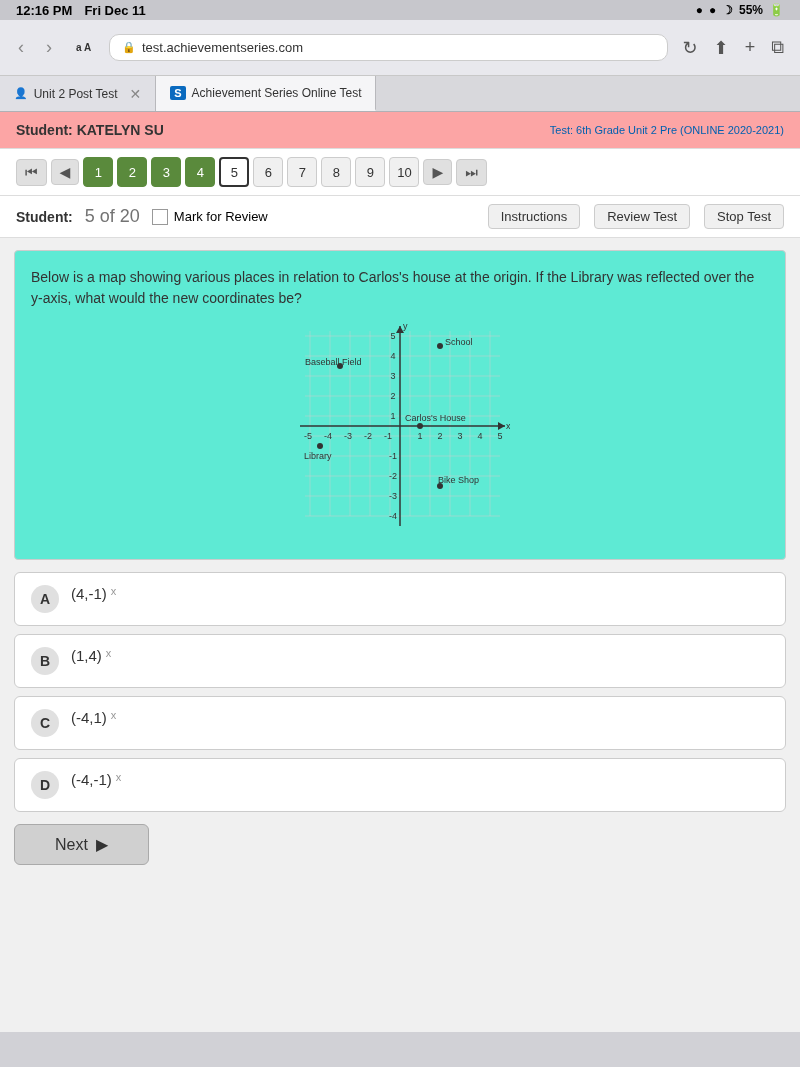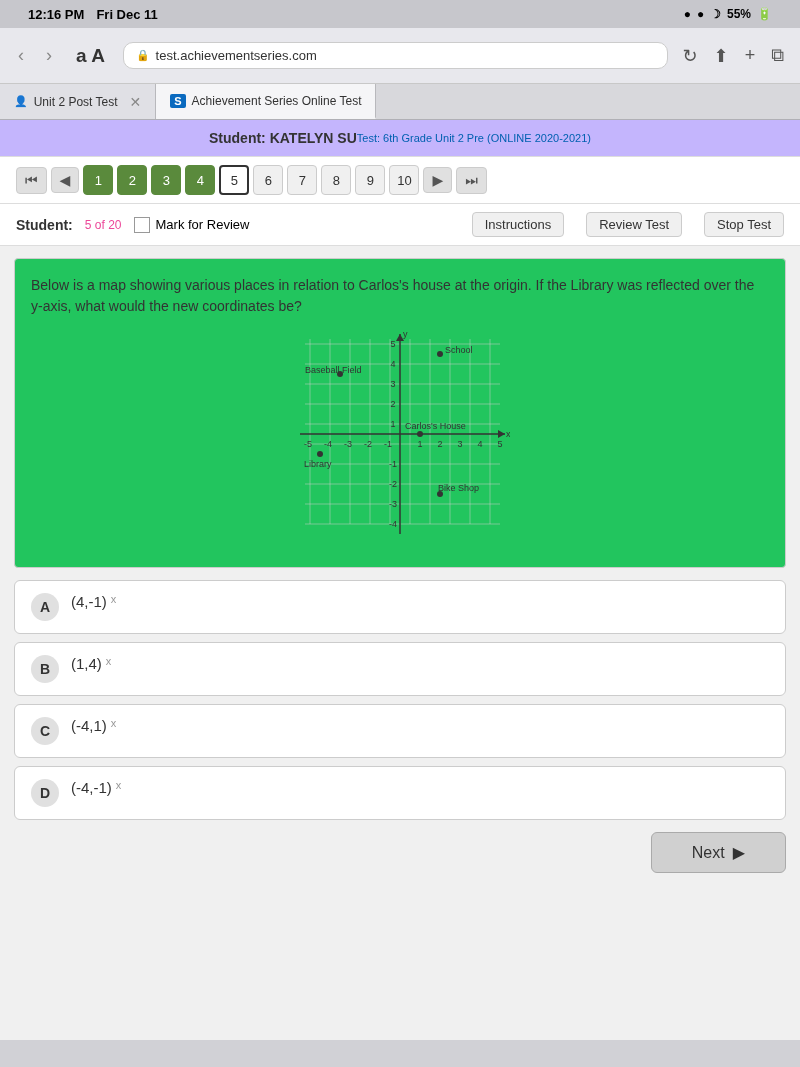--- a/index.html
+++ b/index.html
@@ -4,24 +4,24 @@
   <style>
     * { box-sizing: border-box; margin: 0; padding: 0; }
     body { font-family: -apple-system, Arial, sans-serif; background: #d1d1d6; width: 800px; min-height: 1067px; }
 
     
     .status-bar {
       background: #c7c7cc;
       display: flex;
       justify-content: space-between;
       align-items: center;
-      padding: 4px 28px;
+      padding: 4px 16px;
       font-size: 13px;
       font-weight: 600;
-      height: 28px;
+      height: 20px;
     }
     .status-bar-left { display: flex; align-items: center; gap: 4px; }
     .status-bar-right { display: flex; align-items: center; gap: 6px; font-size: 12px; }
 
     
     .browser-chrome {
       background: #e8e8ed;
       padding: 8px 12px;
       display: flex;
       align-items: center;
@@ -33,21 +33,21 @@
       background: none;
       border: none;
       font-size: 18px;
       color: #888;
       cursor: pointer;
       padding: 4px 6px;
     }
     .aa-btn {
       background: none;
       border: none;
-      font-size: 19px;
+      font-size: 10px;
       font-weight: bold;
       color: #333;
       padding: 4px 8px;
     }
     .url-bar {
       flex: 1;
       background: white;
       border: 1px solid #ccc;
       border-radius: 10px;
       padding: 5px 12px;
@@ -101,24 +101,24 @@
 
     
     .main-content {
       background: #f0f0f0;
       min-height: 920px;
       padding: 0;
     }
 
     
     .test-header {
-      background: #c4b5fd;
+      background: #fca5a5;
       padding: 10px 16px;
       display: flex;
-      justify-content: center;
+      justify-content: space-between;
       align-items: center;
       border-bottom: 1px solid #ddd;
     }
     .student-info { font-size: 14px; color: #333; }
     .student-info span { font-weight: bold; }
     .test-info { font-size: 11px; color: #333; }
     .test-info span { color: #0060b0; font-weight: 500; }
 
     
     .pagination-bar {
@@ -165,44 +165,44 @@
     
     .question-bar {
       background: white;
       padding: 8px 16px;
       display: flex;
       align-items: center;
       gap: 12px;
       border-bottom: 1px solid #ddd;
     }
     .question-label { font-size: 14px; font-weight: bold; color: #333; }
-    .question-count { font-size: 12px; color: #ec4899; }
+    .question-count { font-size: 18px; color: #737373; }
     .mark-review-cb { display: flex; align-items: center; gap: 6px; font-size: 13px; cursor: pointer; }
     .mark-review-checkbox {
       width: 16px;
       height: 16px;
       border: 1px solid #999;
       background: white;
       display: inline-block;
     }
-    .question-actions { margin-left: auto; display: flex; gap: 22px; }
+    .question-actions { margin-left: auto; display: flex; gap: 14px; }
     .action-btn {
       padding: 4px 12px;
       border: 1px solid #ccc;
       background: #f0f0f0;
       border-radius: 4px;
       font-size: 13px;
       cursor: pointer;
       color: #333;
     }
 
     
     .question-area {
       margin: 12px 14px;
-      background: #22c55e;
+      background: #5eead4;
       border: 1px solid #ccc;
       border-radius: 4px;
       padding: 16px;
     }
     .question-text {
       font-size: 14px;
       color: #333;
       line-height: 1.5;
       margin-bottom: 12px;
     }
@@ -249,21 +249,20 @@
       flex-direction: row;
       gap: 4px;
     }
     .option-text { font-size: 15px; color: #333; }
     .option-sub { font-size: 11px; color: #999; }
 
     
     .nav-footer {
       margin: 12px 14px;
       display: flex;
-      justify-content: flex-end;
     }
     .next-btn {
       background: #d0d0d0;
       border: 1px solid #aaa;
       border-radius: 6px;
       padding: 10px 40px;
       font-size: 16px;
       font-weight: 500;
       cursor: pointer;
       display: flex;

